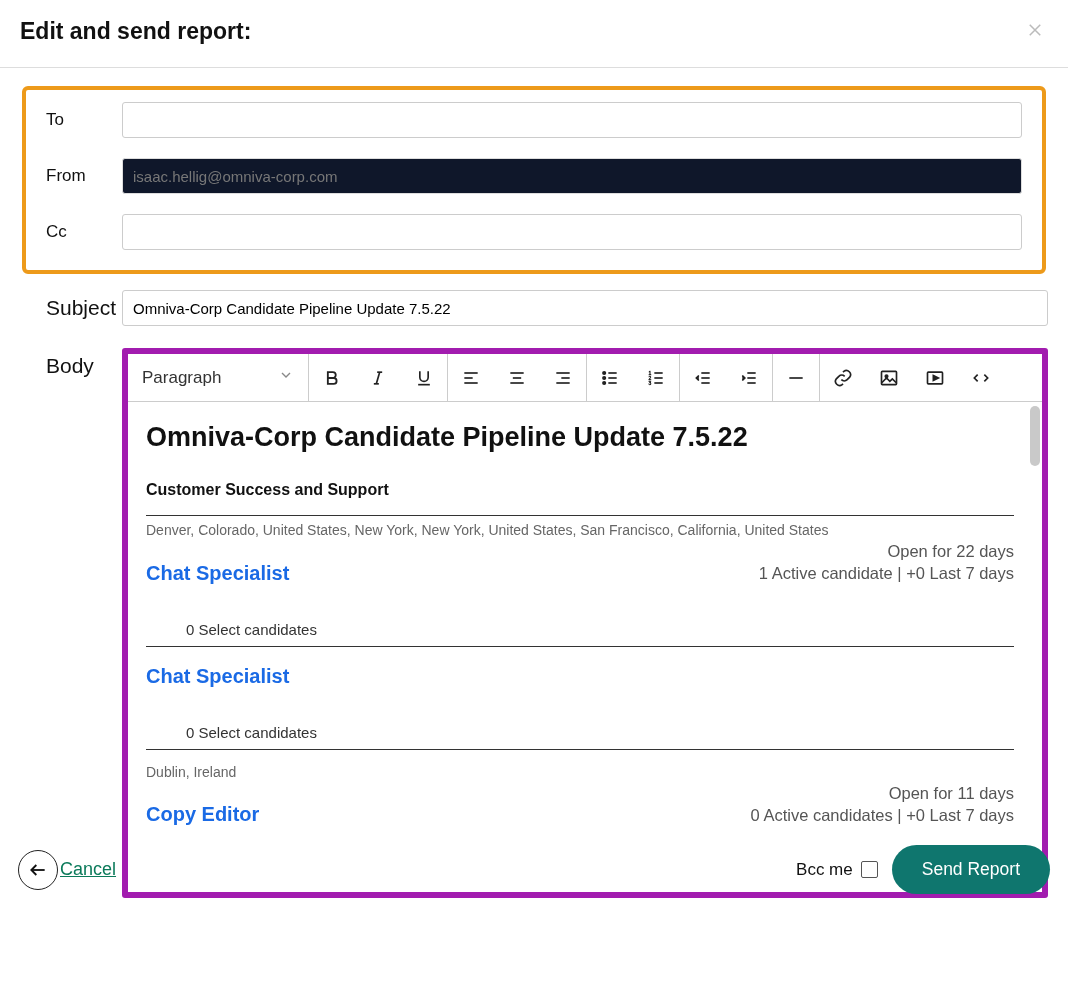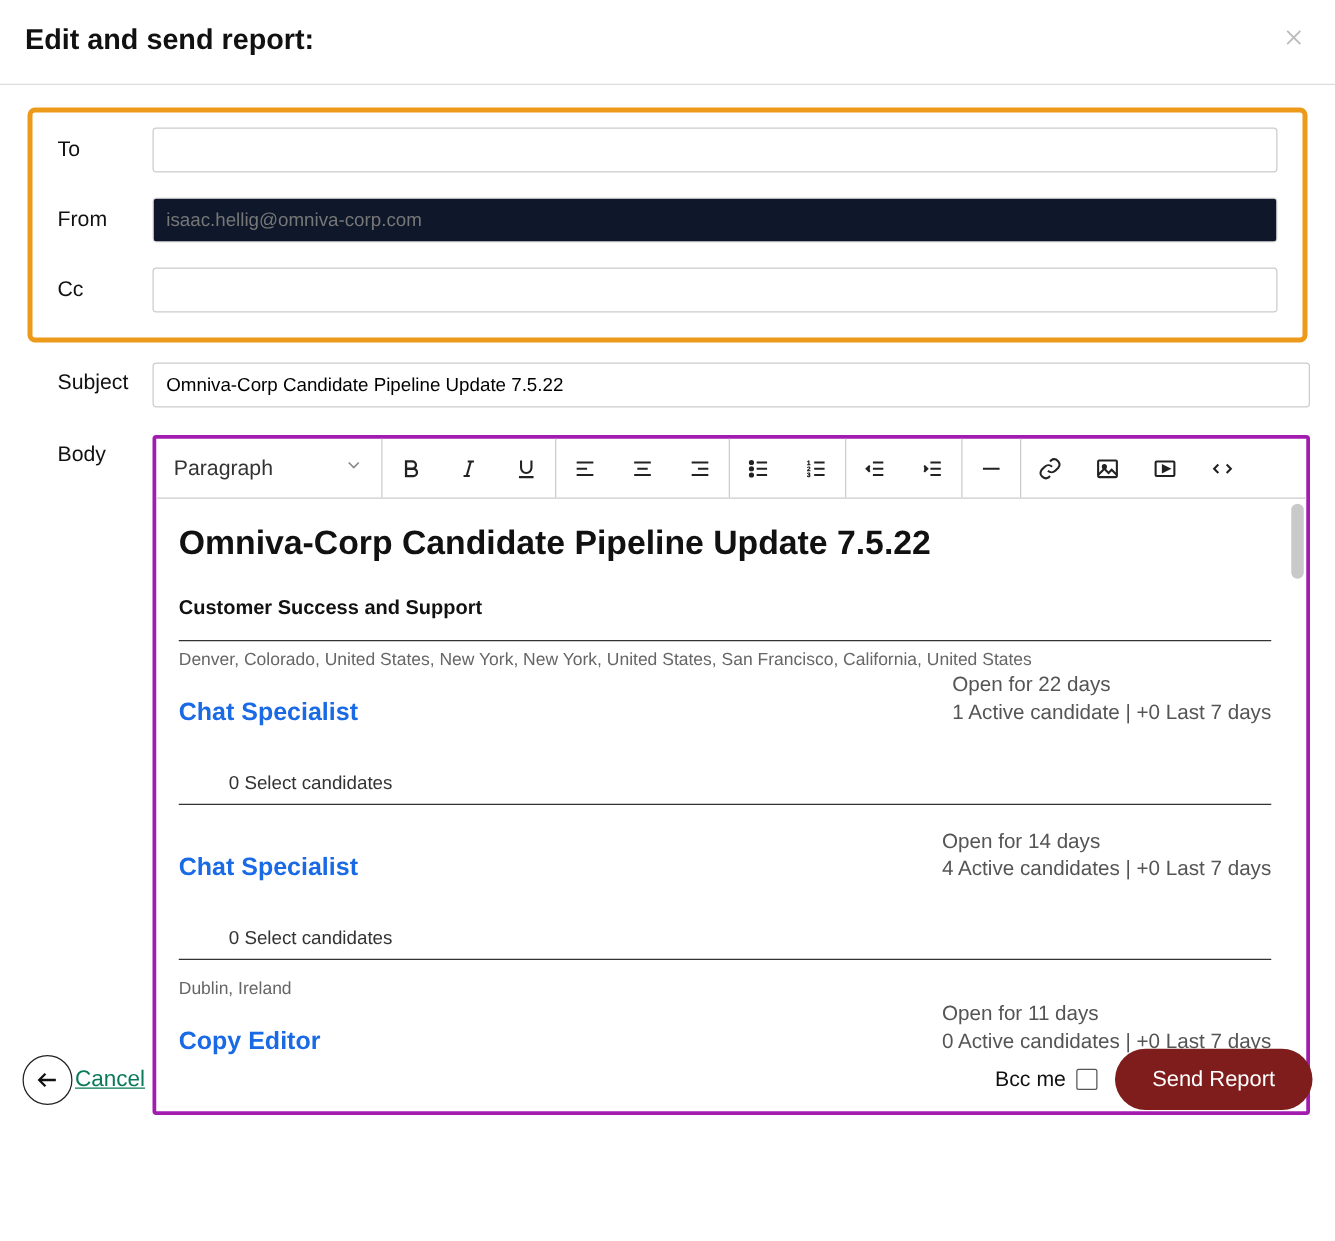--- a/index.html
+++ b/index.html
@@ -14,56 +14,56 @@
 
   .highlight-box { border: 4px solid #ed9a1a; border-radius: 6px; padding: 12px 20px 12px 20px; margin-bottom: 16px; margin-left: 2px; margin-right: 2px; }
 
   .field-row { display: flex; align-items: center; margin-bottom: 20px; }
   .field-row:last-child { margin-bottom: 8px; }
   .field-label { width: 76px; font-size: 17px; color: #111; flex-shrink: 0; }
   .field-input { flex: 1; height: 36px; border: 1px solid #ccc; border-radius: 3px; padding: 0 10px; font-size: 15px; }
   .field-input.readonly { background: #0f172a; color: #777; border-color: #ddd; }
 
   .subject-row, .body-row { display: flex; align-items: flex-start; margin: 0 0 22px 26px; }
-  .subject-row .field-label, .body-row .field-label { width: 76px; font-size: 17px; padding-top: 6px; }
+  .subject-row .field-label, .body-row .field-label { width: 76px; font-size: 21px; padding-top: 6px; }
   .subject-row .field-input { flex: 1; height: 36px; }
 
-  .editor-wrap { flex: 1; border: 3px solid #a21caf; border-radius: 3px; }
+  .editor-wrap { flex: 1; border: 6px solid #a21caf; border-radius: 3px; }
 
   .toolbar { display: flex; align-items: stretch; border-bottom: 1px solid #ccc; height: 48px; }
   .tb-group { display: flex; align-items: center; border-right: 1px solid #ccc; }
   .tb-group:last-child { border-right: none; }
   .paragraph-select { display: flex; align-items: center; justify-content: space-between; padding: 0 14px; width: 180px; cursor: pointer; font-size: 17px; color: #333; }
   .chev { color: #888; }
   .tb-btn { width: 46px; height: 100%; display: flex; align-items: center; justify-content: center; cursor: pointer; color: #222; font-size: 18px; }
   .tb-btn svg { width: 20px; height: 20px; }
 
   .editor-body { position: relative; height: 490px; overflow-y: auto; padding: 20px 28px 10px 18px; }
   .editor-body h2.title { font-size: 27px; font-weight: 700; margin-bottom: 28px; }
   .editor-body h3.section { font-size: 16px; font-weight: 700; margin-bottom: 16px; }
   .sec-rule { border: none; border-top: 1px solid #333; margin: 0 0 6px 0; }
   .loc { font-size: 14px; color: #666; margin-bottom: 2px; }
   .job-row { display: flex; justify-content: space-between; align-items: flex-end; margin-bottom: 2px; }
   .job-link { font-size: 20px; font-weight: 700; color: #1a6ae5; cursor: pointer; }
-  .job-meta { font-size: 16.5px; color: #555; line-height: 1.35; }
+  .job-meta { text-align: right; font-size: 16.5px; color: #555; line-height: 1.35; }
   .sub-row { margin: 36px 0 8px 40px; font-size: 15px; color: #333; }
   .thin-rule { border: none; border-top: 1px solid #333; margin: 6px 0 14px 0; }
   .spacer-sm { height: 4px; }
 
   .fake-scroll-thumb { position: absolute; right: 2px; top: 4px; width: 10px; height: 60px; background: #c9c9c9; border-radius: 5px; }
 
   .footer { position: absolute; bottom: 34px; left: 0; right: 0; display: flex; align-items: center; justify-content: space-between; padding: 0 18px; }
   .footer-left { display: flex; align-items: center; gap: 2px; }
   .back-circle { width: 40px; height: 40px; border: 1px solid #222; border-radius: 50%; display: flex; align-items: center; justify-content: center; cursor: pointer; }
   .back-circle svg { width: 20px; height: 20px; }
   .cancel-link { color: #0b7a5a; font-size: 18px; text-decoration: underline; cursor: pointer; margin-left: 0px; }
   .footer-right { display: flex; align-items: center; gap: 14px; }
   .bcc-wrap { display: flex; align-items: center; gap: 8px; font-size: 17px; }
   .bcc-box { width: 17px; height: 17px; border: 1.5px solid #555; border-radius: 2px; cursor: pointer; }
-  .send-btn { background: #7f1d1d; color: #fff; border: none; border-radius: 26px; padding: 14px 30px; font-size: 17.5px; font-weight: 500; cursor: pointer; }
+  .send-btn { background: #0f766e; color: #fff; border: none; border-radius: 26px; padding: 14px 30px; font-size: 17.5px; font-weight: 500; cursor: pointer; }
 </style>
 </head>
 <body>
 
 <div class="dialog">
 
   <div class="header">
     <h1>Edit and send report:</h1>
     <span class="close-x">
       <svg viewBox="0 0 24 24" width="18" height="18" stroke="#bbb" stroke-width="2" fill="none">
@@ -242,24 +242,20 @@
               <div>Open for 22 days</div>
               <div>1 Active candidate | +0 Last 7 days</div>
             </div>
           </div>
           <div class="sub-row">0 Select candidates</div>
           <hr class="thin-rule">
 
           <div class="spacer-sm"></div>
           <div class="job-row">
             <span class="job-link">Chat Specialist</span>
-            <div class="job-meta">
-              <div>Open for 14 days</div>
-              <div>4 Active candidates | +0 Last 7 days</div>
-            </div>
           </div>
           <div class="sub-row">0 Select candidates</div>
           <hr class="thin-rule">
 
           <div class="loc">Dublin, Ireland</div>
           <div class="job-row">
             <span class="job-link">Copy Editor</span>
             <div class="job-meta">
               <div>Open for 11 days</div>
               <div>0 Active candidates | +0 Last 7 days</div>

